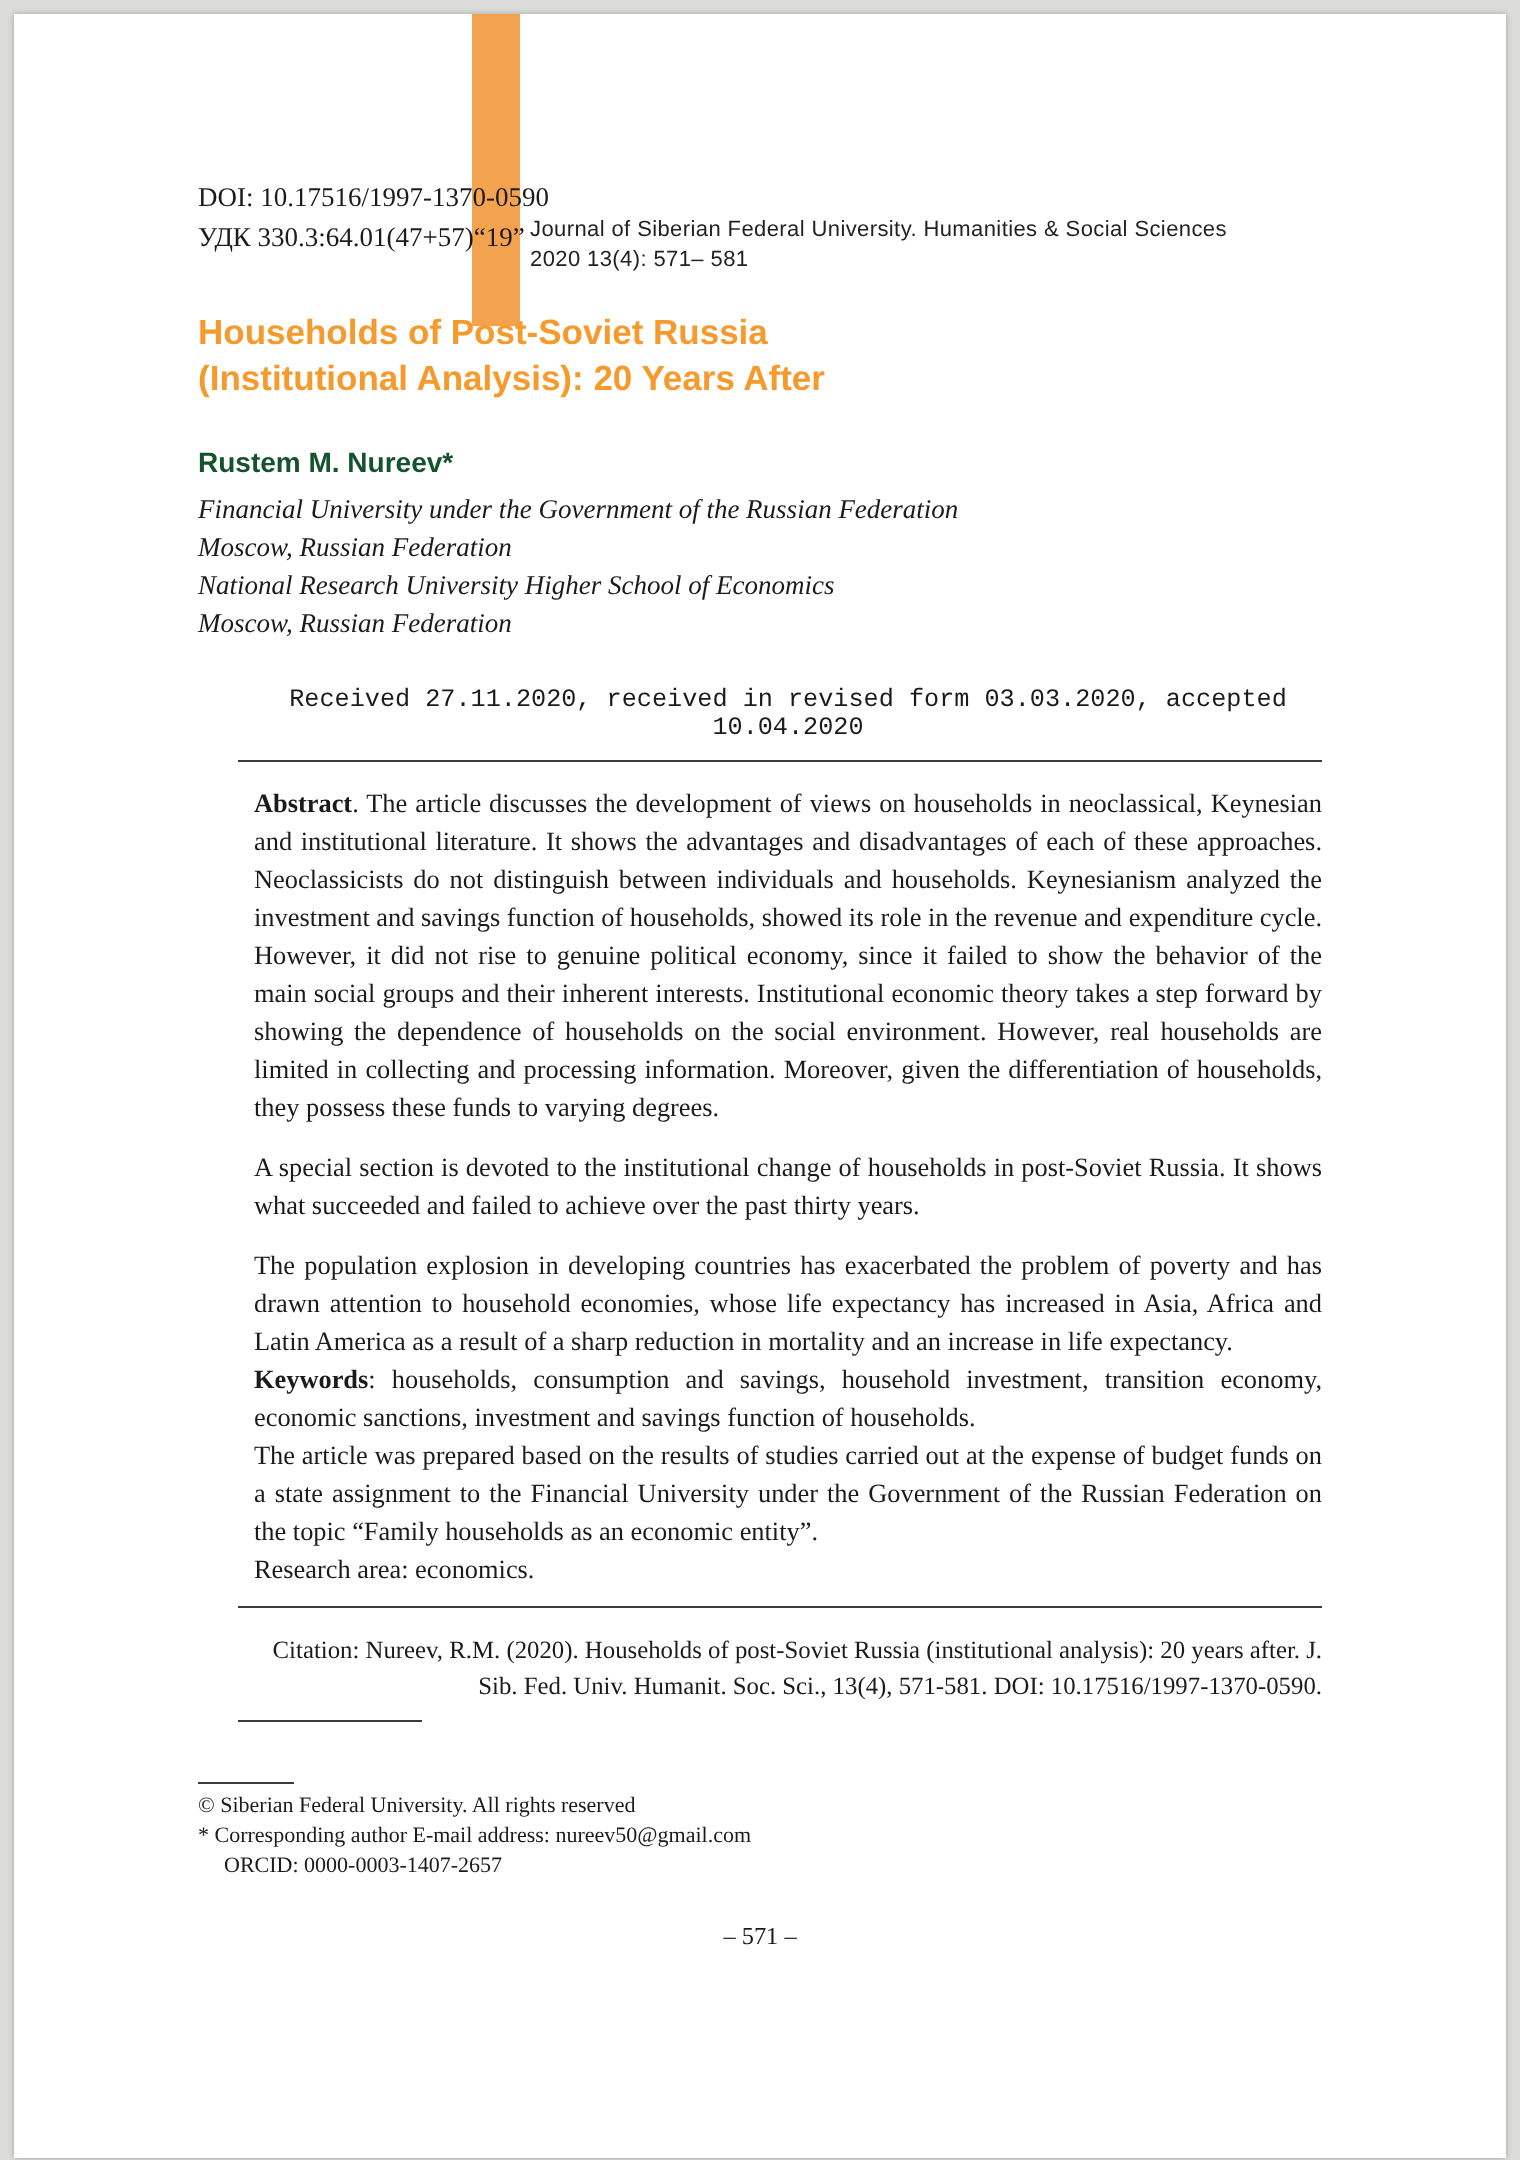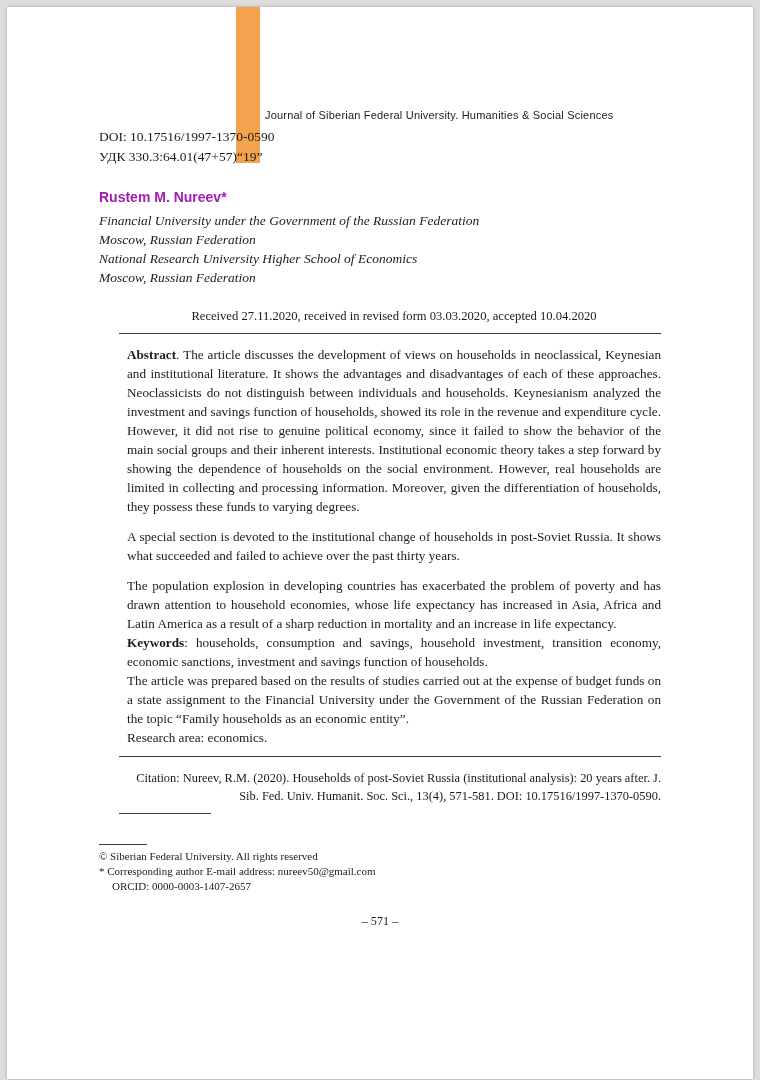--- a/index.html
+++ b/index.html
@@ -24,48 +24,49 @@
     position: absolute;
     left: 258px; top: 101px;
     font-family: "Liberation Sans", sans-serif;
     font-size: 11px;
     line-height: 15px;
     color: #222;
     letter-spacing: 0.2px;
   }
   .content {
     position: relative;
-    padding: 120px 92px 0 92px;
+    padding: 82px 92px 0 92px;
   }
   .meta { font-size: 13.5px; line-height: 20px; }
   .title {
     margin-top: 26px;
     font-family: "Liberation Sans", sans-serif;
     font-weight: bold;
     font-size: 17.5px;
     line-height: 23px;
     color: #f59a2d;
   }
   .author {
     margin-top: 22px;
     font-family: "Liberation Sans", sans-serif;
     font-weight: bold;
     font-size: 14px;
-    color: #a21caf;
+    color: #14532d;
   }
   .affiliations {
     margin-top: 6px;
     font-style: italic;
     font-size: 13.5px;
     line-height: 19px;
   }
   .received {
     margin: 22px 0 0 28px;
     text-align: center;
     font-size: 12.6px;
+    font-family: Liberation Mono, monospace;
   }
   hr.rule {
     border: 0;
     border-top: 1.2px solid #3c3c3c;
     margin: 9px 0 8px 20px;
   }
   hr.rule-short {
     border: 0;
     border-top: 1.2px solid #3c3c3c;
     margin: 8px 0 0 20px;
@@ -106,29 +107,31 @@
 </style>
 </head>
 <body>
 
 <div class="page">
 
   <div class="accent-bar"></div>
 
   <div class="journal-header">
     <div>Journal of Siberian Federal University.  Humanities &amp; Social Sciences</div>
+    <div>2020 13(4): 571– 581</div>
   </div>
 
   <div class="content">
 
     <div class="meta">
       <div>DOI: 10.17516/1997-1370-0590</div>
       <div>УДК 330.3:64.01(47+57)“19”</div>
     </div>
 
+    <h1 class="title"><span>Households of Post-Soviet Russia</span><br><span>(Institutional Analysis): 20 Years After</span></h1>
 
     <div class="author">Rustem M. Nureev*</div>
 
     <div class="affiliations">
       <div>Financial University under the Government of the Russian Federation</div>
       <div>Moscow, Russian Federation</div>
       <div>National Research University Higher School of Economics</div>
       <div>Moscow, Russian Federation</div>
     </div>
 

